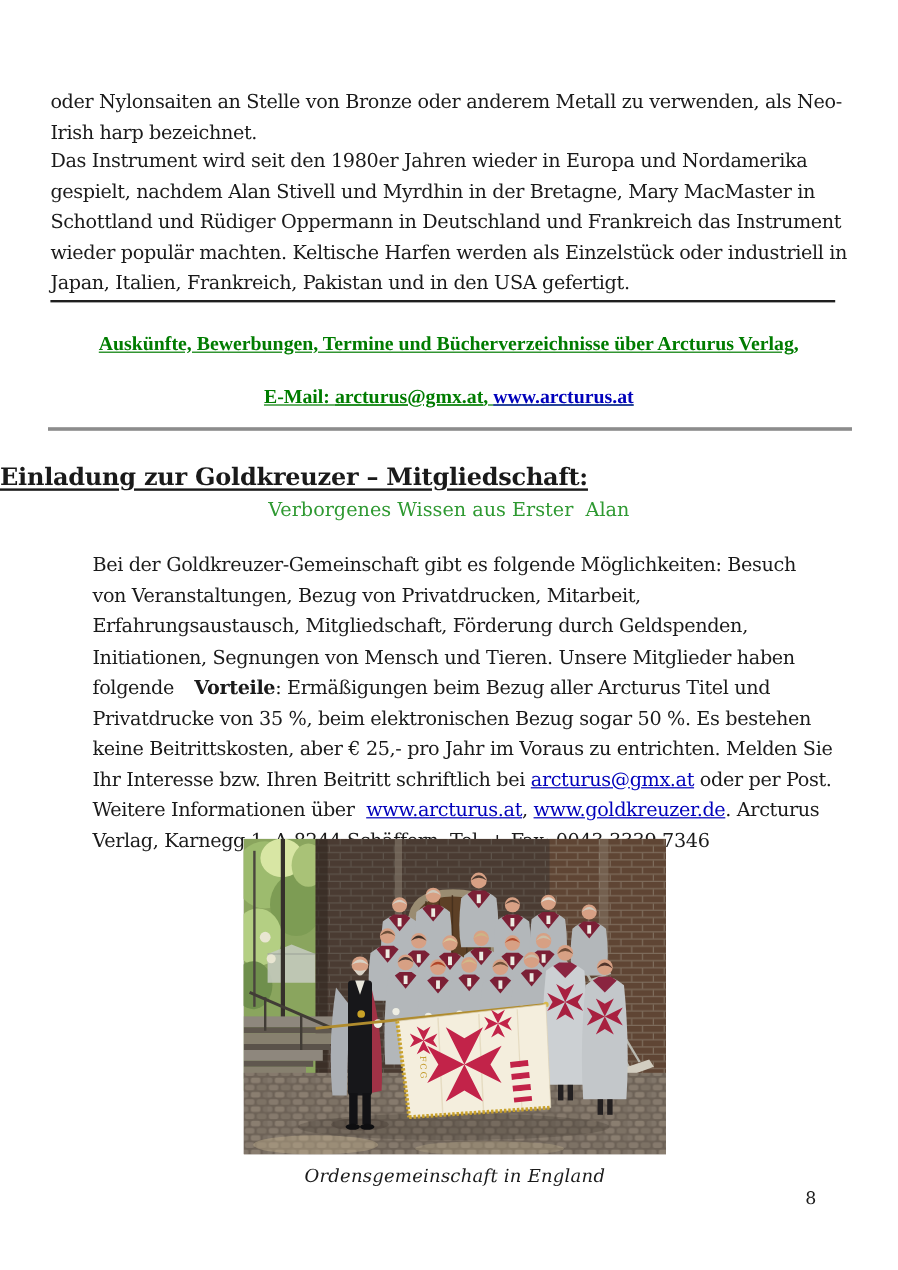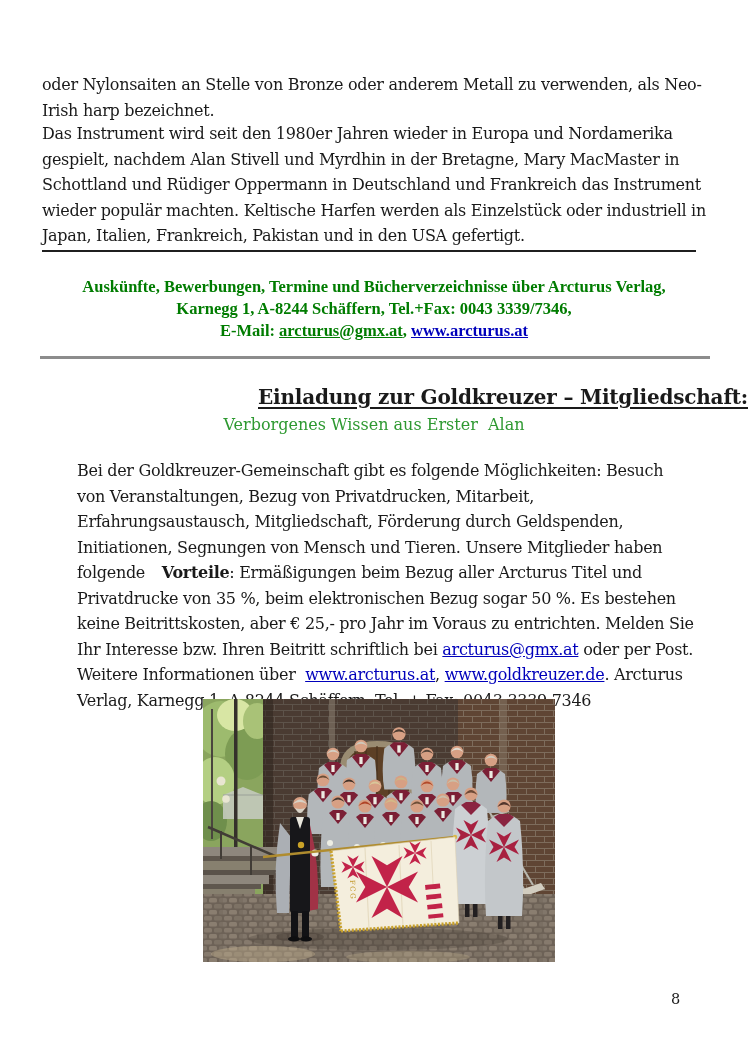--- a/index.html
+++ b/index.html
@@ -26,28 +26,29 @@
     position:absolute;top:356px;left:40px;width:670px;height:0;
     border:none;border-top:3px solid var(--divider_gray,#8c8c8c);margin:0;
   }
 
   .contact{
     position:absolute;top:276px;left:41px;width:666px;
     text-align:center;
     font-family:"Liberation Serif", serif;
     font-weight:bold;font-size:16.5px;line-height:22px;
     color:var(--contact_green,#007c00);
+    text-decoration:underline;
   }
   .lnk{cursor:pointer;text-decoration:underline;margin-top:32px;}
   .lnk.green{color:var(--contact_green,#007c00);}
   .lnk.blue{color:var(--link_blue,#0000bb);}
 
   .heading{
     position:absolute;top:385px;left:0;width:748px;
-    text-align:right;font-size:20px;font-weight:bold;
+    text-align:left;font-size:20px;font-weight:bold;
     text-decoration:underline;text-underline-offset:3px;
     margin:0;letter-spacing:-0.2px;
   }
   .subheading{
     position:absolute;top:415px;left:0;width:748px;
     text-align:center;font-size:16px;font-weight:normal;
     color:var(--subheading_green,#2e9931);margin:0;white-space:pre-wrap;
   }
 
   .invitation{
@@ -82,21 +83,21 @@
   <p class="bodytext p2">Das Instrument wird seit den 1980er Jahren wieder in Europa und Nordamerika
 gespielt, nachdem Alan Stivell und Myrdhin in der Bretagne, Mary MacMaster in
 Schottland und Rüdiger Oppermann in Deutschland und Frankreich das Instrument
 wieder populär machten. Keltische Harfen werden als Einzelstück oder industriell in
 Japan, Italien, Frankreich, Pakistan und in den USA gefertigt.</p>
 
   <hr class="divider-thin">
 
   <div class="contact">
     <span>Auskünfte, Bewerbungen, Termine und Bücherverzeichnisse über Arcturus Verlag,</span><br>
-    <span>Karnegg 1, A-8244 Schäffern, Tel.+Fax: 0043 3339/7346,</span><br>
+    <br>
     <span>E-Mail: </span><a class="lnk green">arcturus@gmx.at</a><span>, </span><a class="lnk blue">www.arcturus.at</a>
   </div>
 
   <hr class="divider-gray">
 
   <h1 class="heading">Einladung zur Goldkreuzer – Mitgliedschaft:</h1>
   <h2 class="subheading">Verborgenes Wissen aus Erster  Alan</h2>
 
   <p class="invitation"><span>Bei der Goldkreuzer-Gemeinschaft gibt es folgende Möglichkeiten: Besuch von Veranstaltungen, Bezug von Privatdrucken, Mitarbeit, Erfahrungsaustausch, Mitgliedschaft, Förderung durch Geldspenden, Initiationen, Segnungen von Mensch und Tieren. Unsere Mitglieder haben folgende </span><b>Vorteile</b><span>: Ermäßigungen beim Bezug aller Arcturus Titel und Privatdrucke von 35 %, beim elektronischen Bezug sogar 50 %. Es bestehen keine Beitrittskosten, aber € 25,- pro Jahr im Voraus zu entrichten. Melden Sie Ihr Interesse bzw. Ihren Beitritt schriftlich bei </span><a class="lnk blue">arcturus@gmx.at</a><span> oder per Post. Weitere Informationen über  </span><a class="lnk blue">www.arcturus.at</a><span>, </span><a class="lnk blue">www.goldkreuzer.de</a><span>. Arcturus Verlag, Karnegg 1, A-8244 Schäffern, Tel. + Fax: 0043 3339 7346</span></p>
 
@@ -268,17 +269,18 @@
           <rect x="0" y="5" width="15" height="5" fill="#f4eedd"></rect>
           <rect x="0" y="10" width="15" height="5" fill="#c22349"></rect>
           <rect x="0" y="15" width="15" height="5" fill="#f4eedd"></rect>
           <rect x="0" y="20" width="15" height="5" fill="#c22349"></rect>
           <rect x="0" y="25" width="15" height="5" fill="#f4eedd"></rect>
           <rect x="0" y="30" width="15" height="4" fill="#c22349"></rect>
         </g>
         <text x="147" y="181" font-size="7" fill="#c2992a" font-family="'DejaVu Serif',serif" letter-spacing="1.5" transform="rotate(88 147 181)">FCG</text>
       </g>
     </svg>
+    <figcaption>Ordensgemeinschaft in England</figcaption>
   </figure>
 
   <div class="page-number">8</div>
 
 </div>
 
 </body></html>

